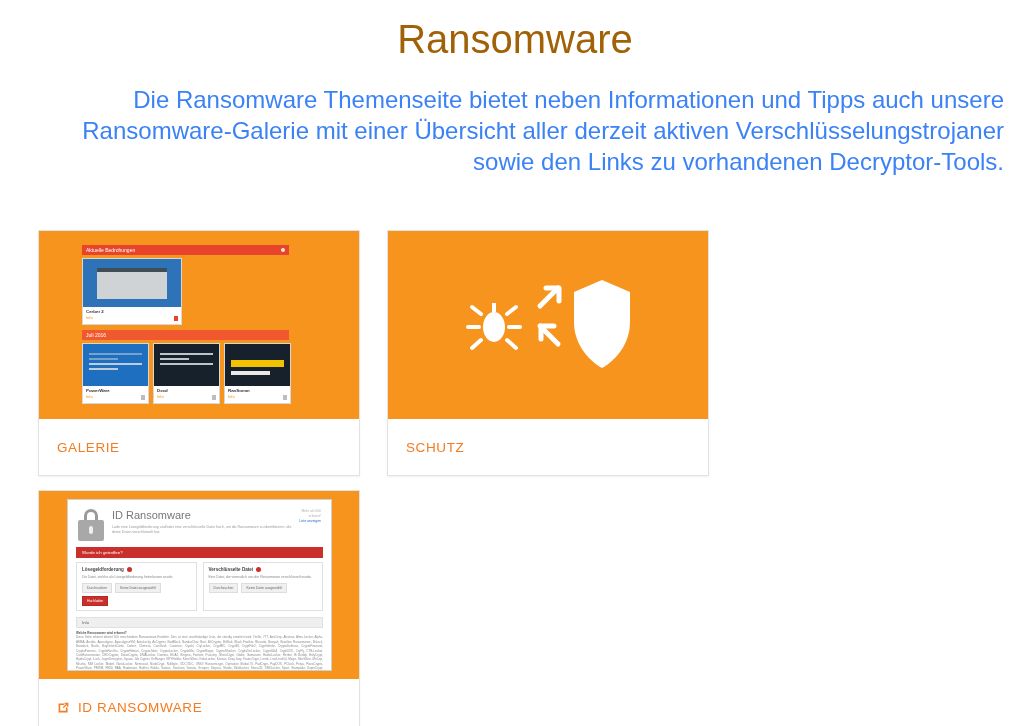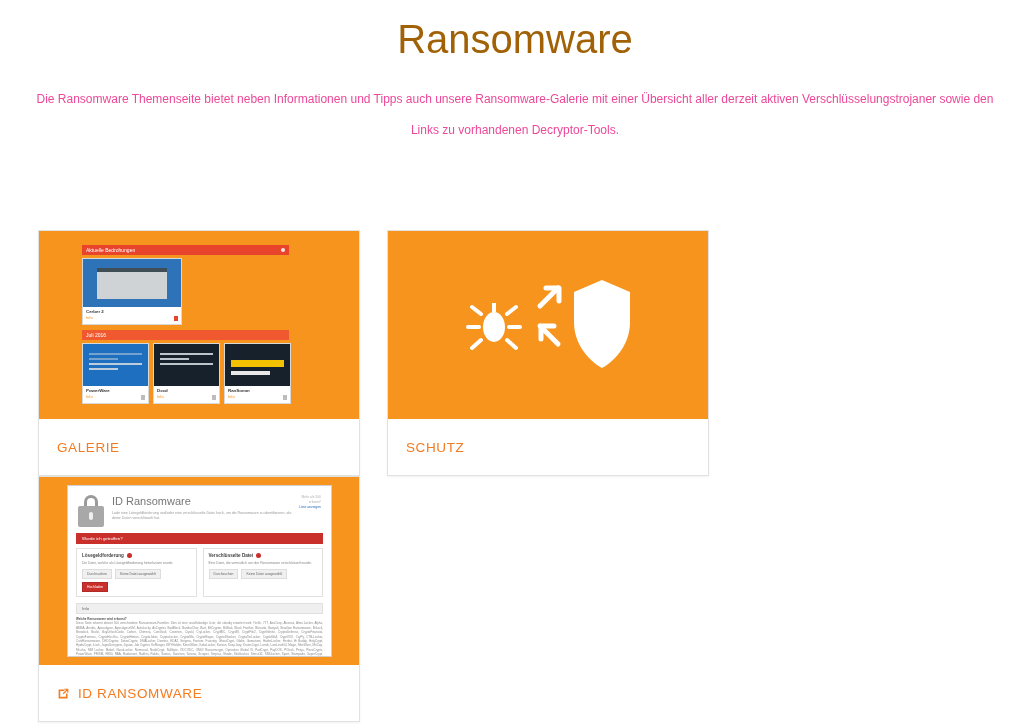--- a/index.html
+++ b/index.html
@@ -18,35 +18,36 @@
   .page-title {
     text-align: center;
     color: #a16207;
     font-size: 40px;
     font-weight: 400;
     margin: 14px 0 0 0;
     letter-spacing: 0px;
     line-height: 50px;
   }
   .intro {
-    text-align: center;
-    color: #ec4899;
-    font-size: 12px;
+    text-align: right;
+    color: #3b82f6;
+    font-size: 24px;
     line-height: 31px;
     font-weight: 400;
     margin: 20px 26px 0 26px;
   }
   .cards {
     position: absolute;
     top: 216px; left: 14px;
     width: 1002px;
   }
   .card-row {
     display: flex;
     gap: 27px;
+    margin-bottom: 14px;
     padding-left: 24px;
   }
   .card {
     width: 322px;
     background: #fff;
     border: 1px solid #e2e2e2;
     box-shadow: 0 1px 2px rgba(0,0,0,0.06);
     display: flex;
     flex-direction: column;
   }

